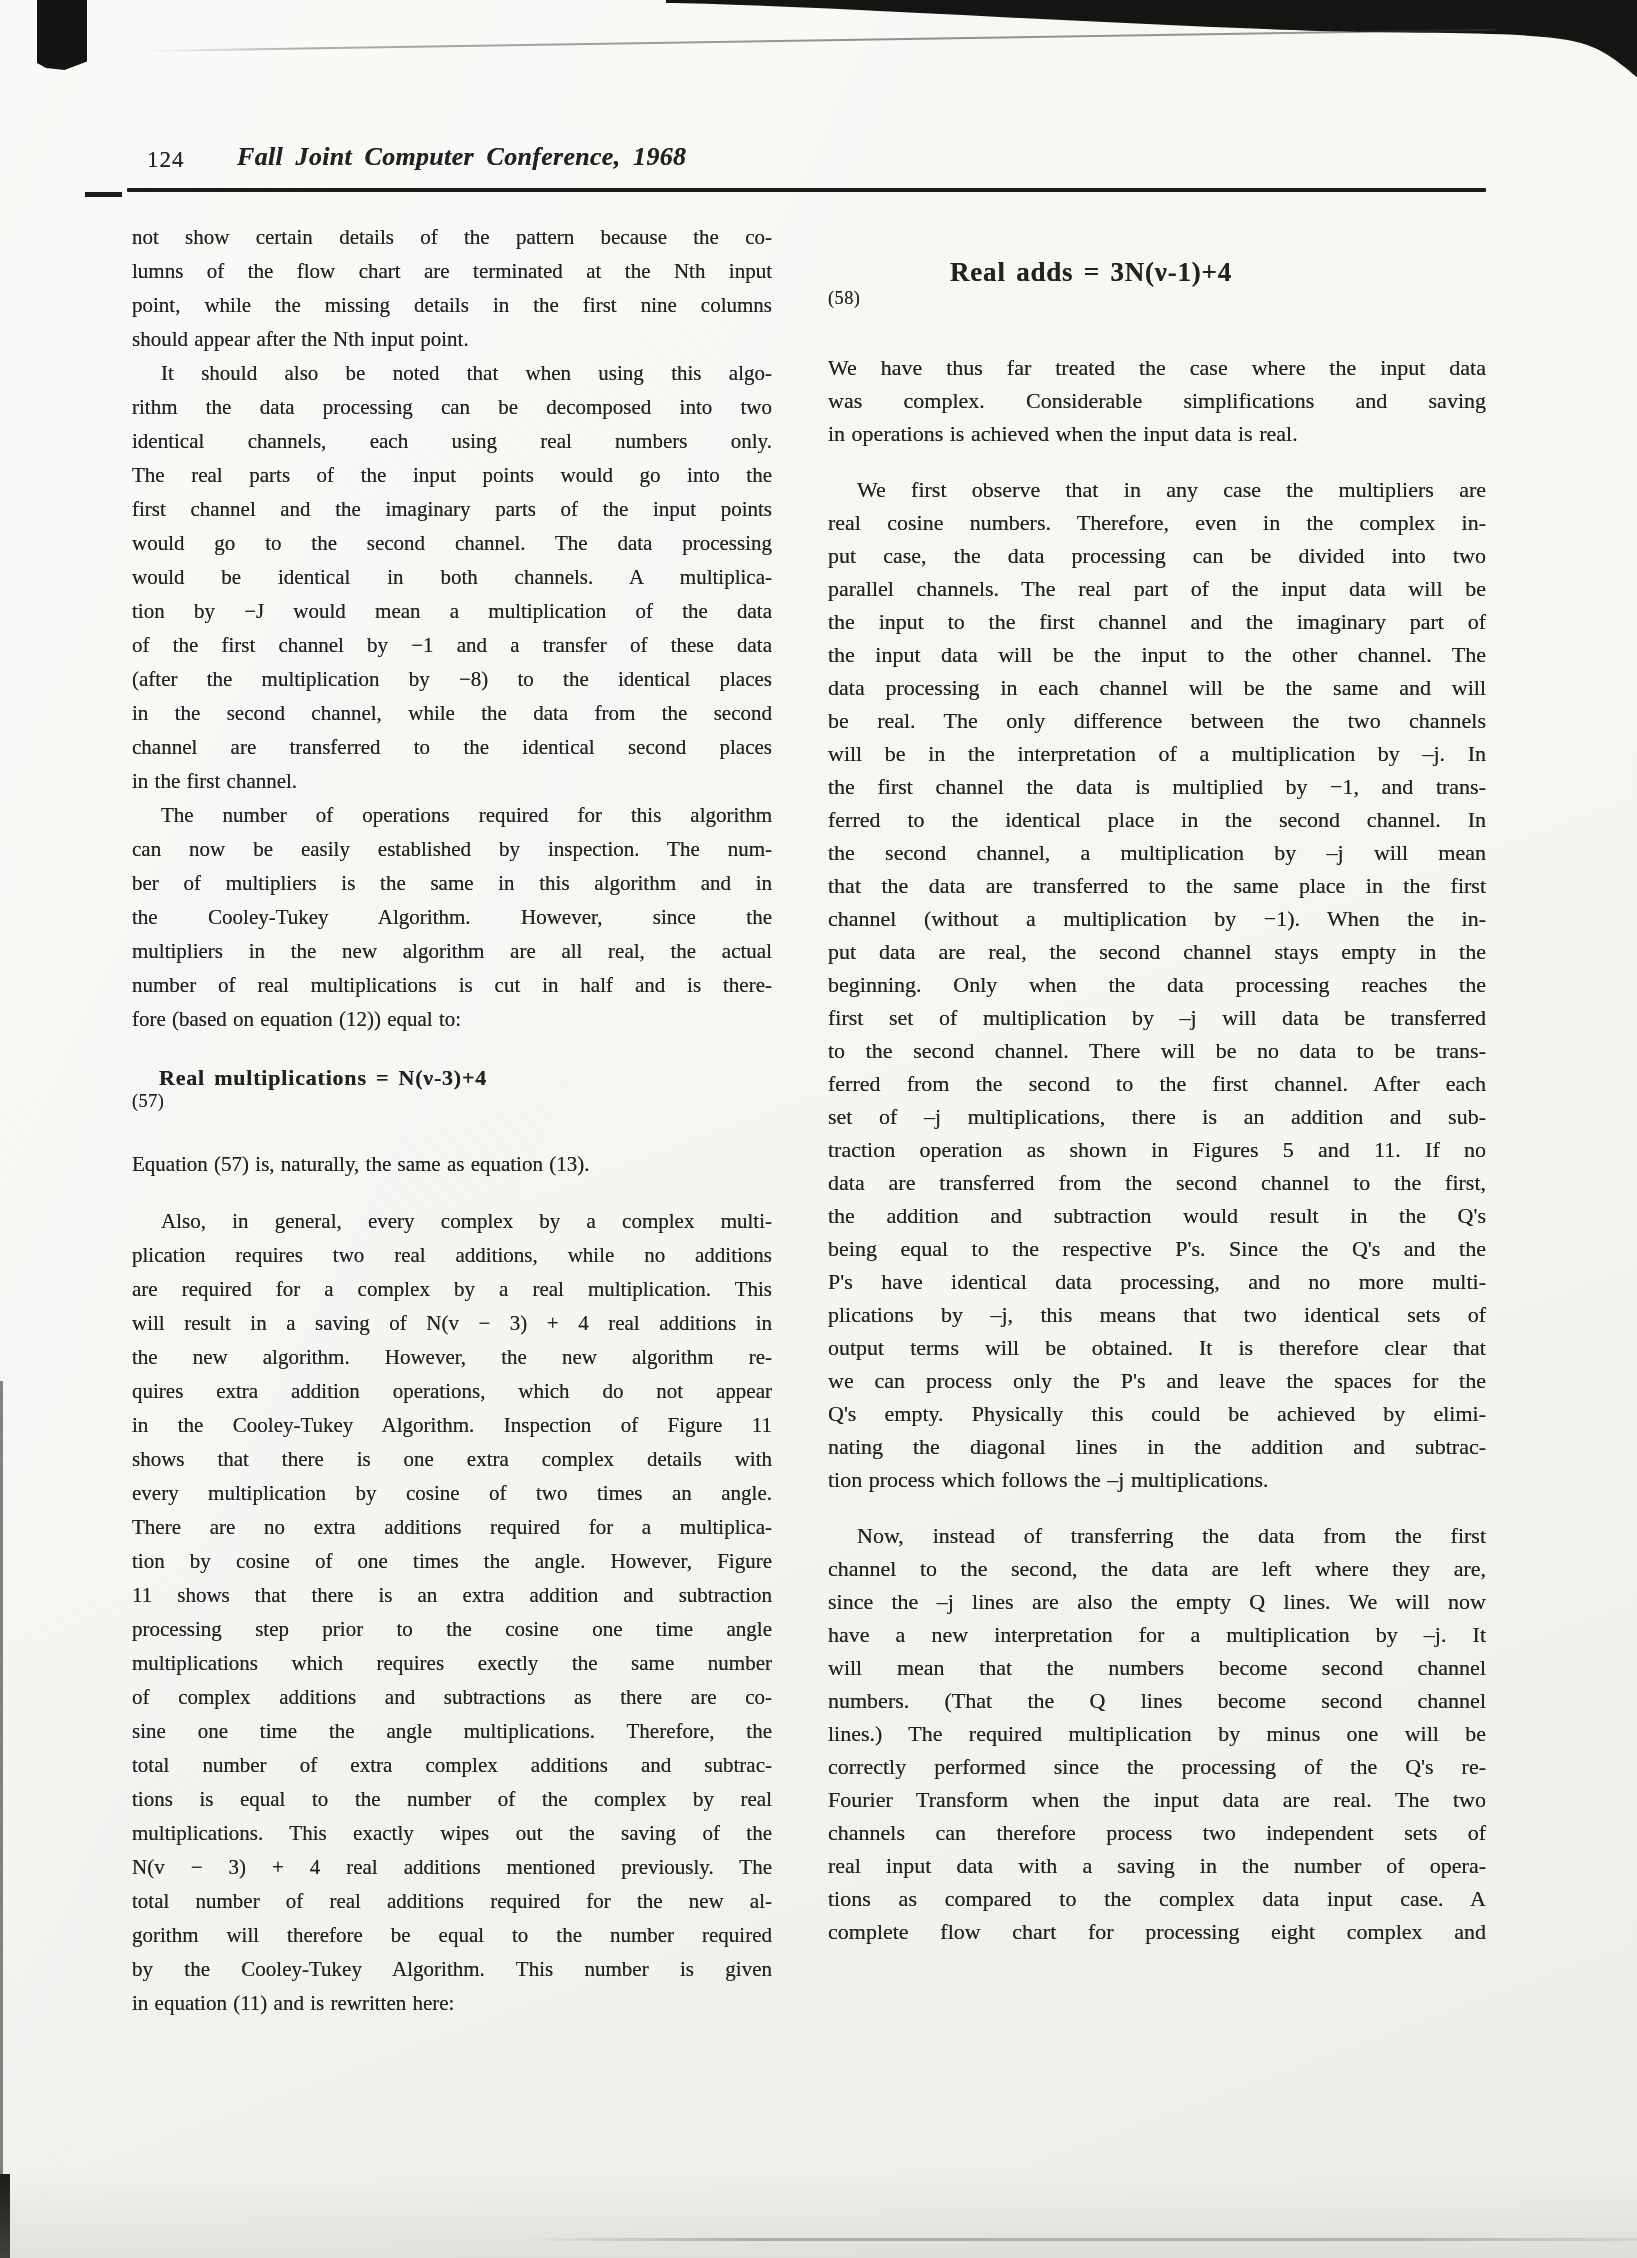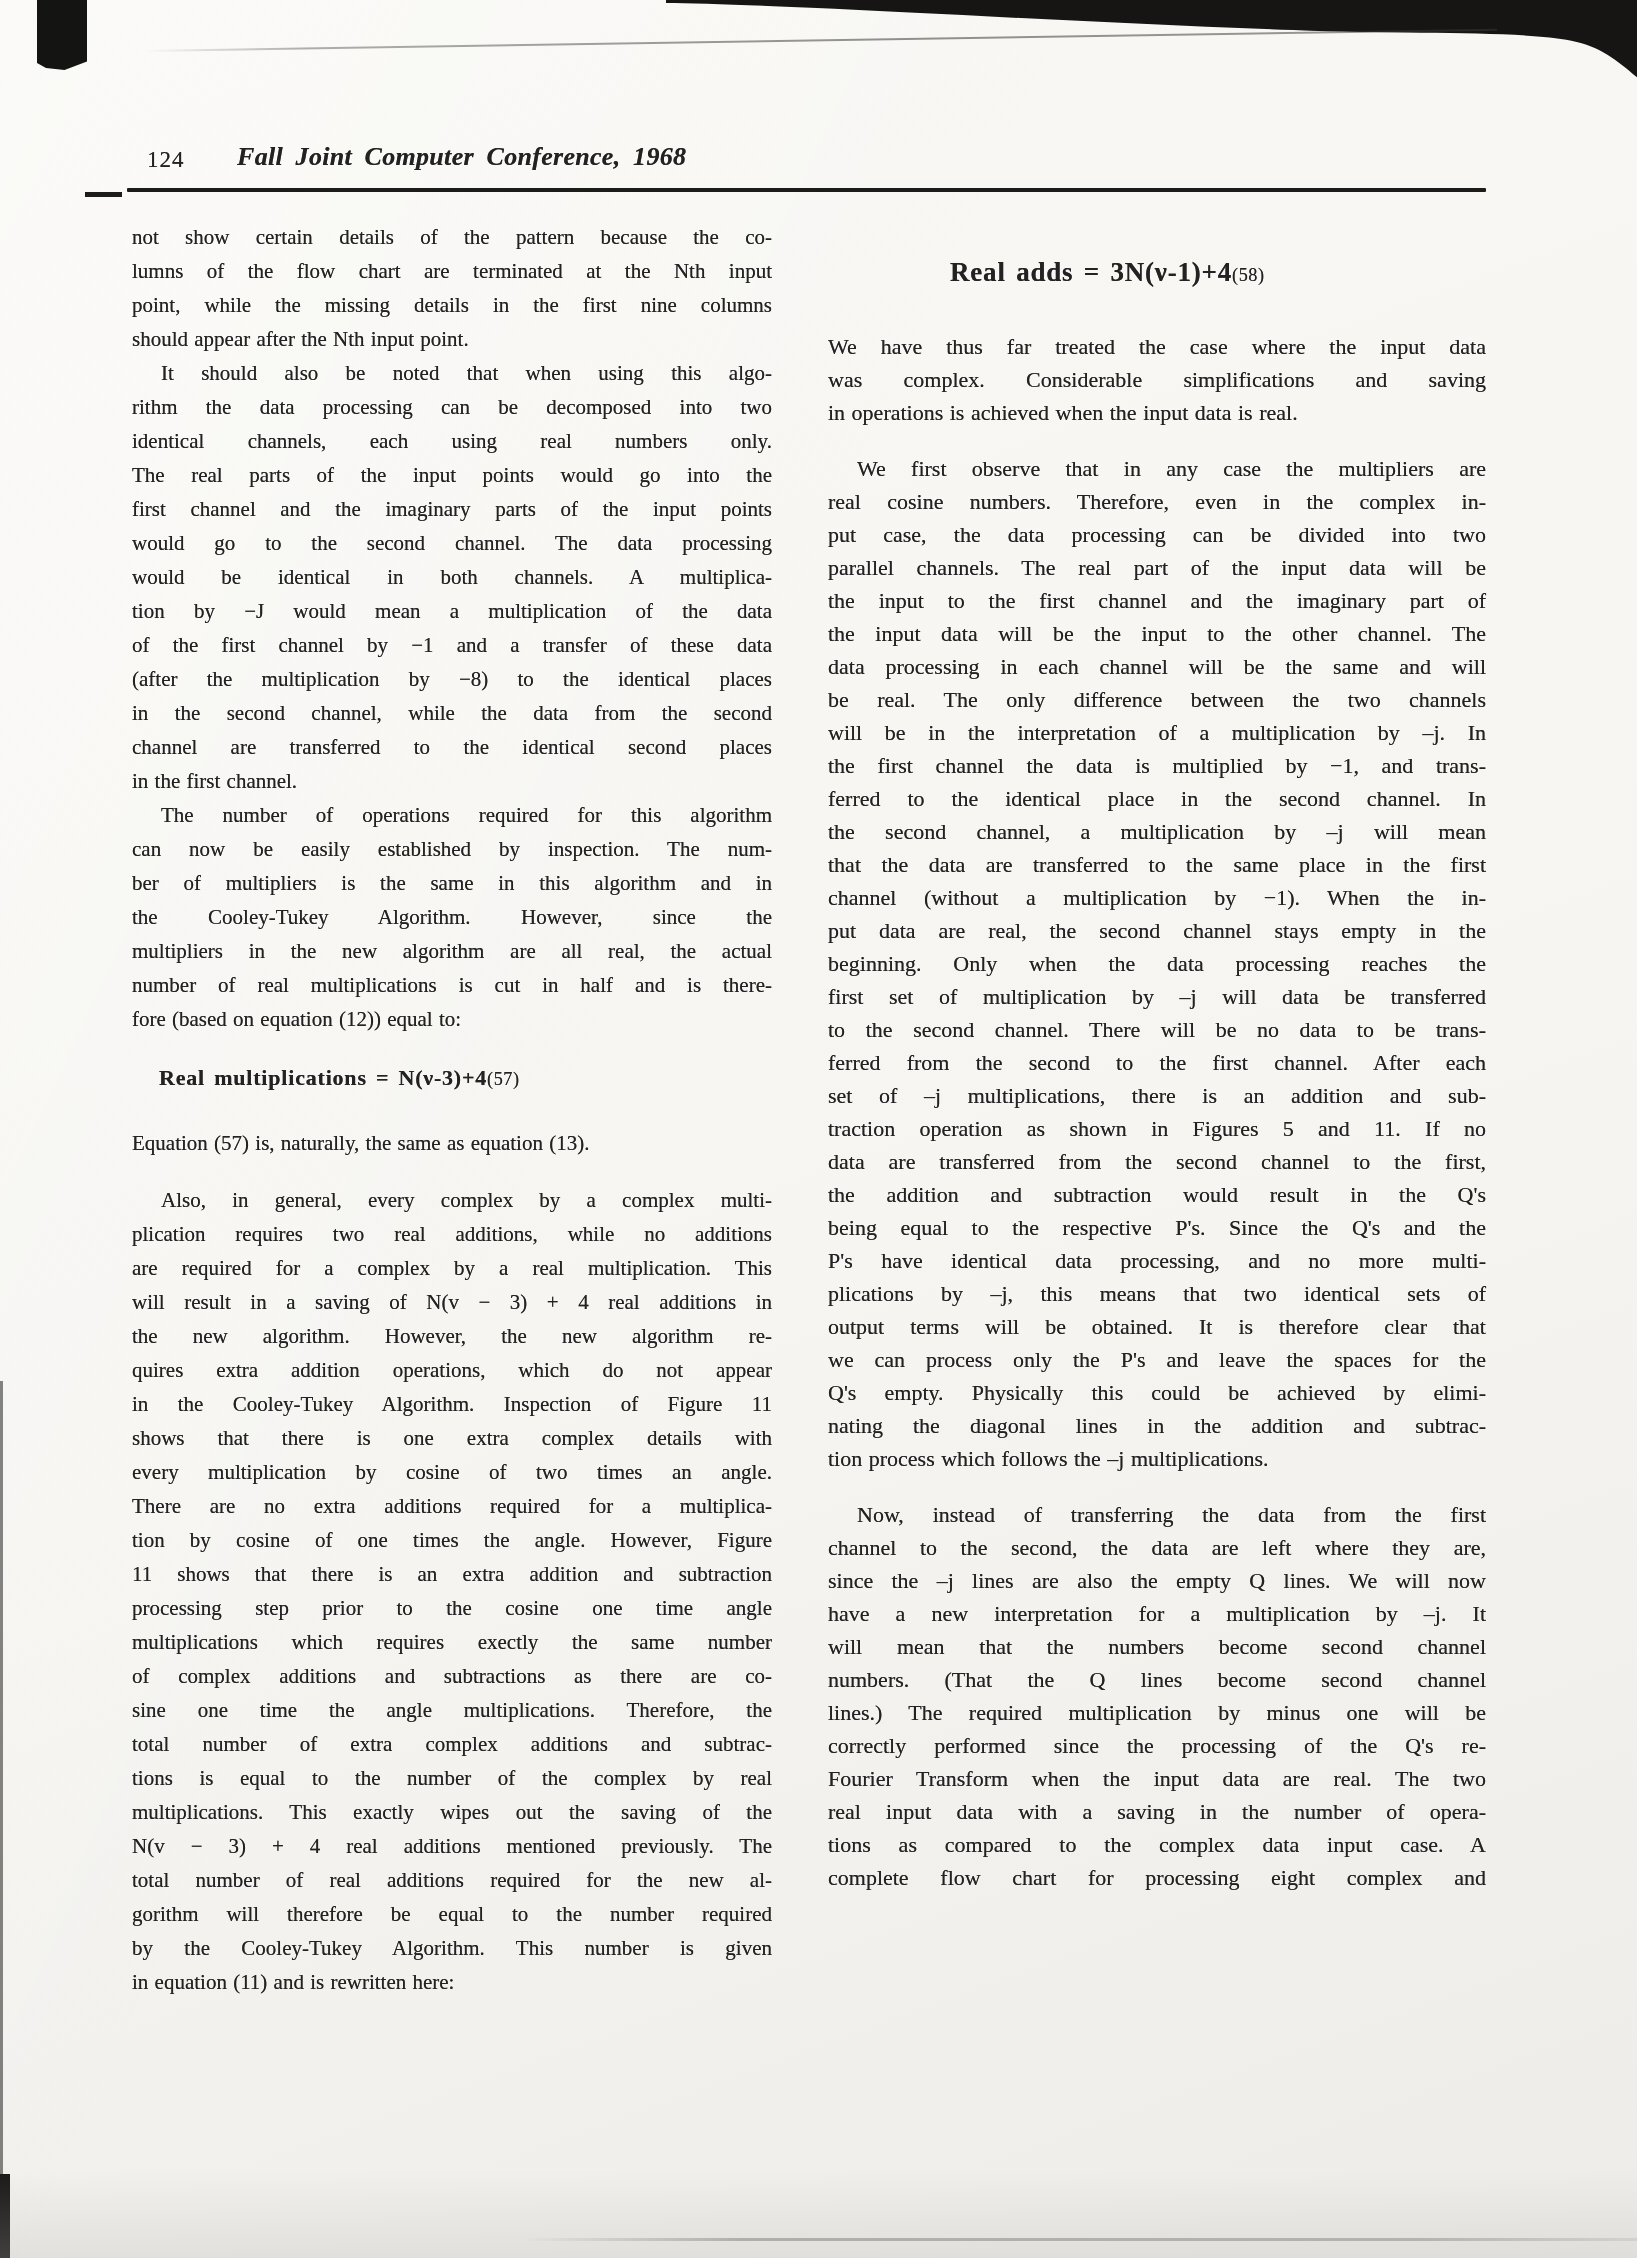--- a/index.html
+++ b/index.html
@@ -49,21 +49,21 @@
   .line{
     line-height:var(--lh);height:var(--lh);
     text-align:justify;text-align-last:justify;
     white-space:normal;word-spacing:1px;
   }
   .line.last{ text-align-last:left; }
   .line.indent{ padding-left:29px; }
   .para.spaced{ margin-top:23px; }
 
   
-  .equation-row{ display:flex;align-items:baseline; }
+  .equation-row{ display:flex;align-items:baseline;flex-direction:column; }
   .eq-body{ font-weight:700;font-size:22px;letter-spacing:0.8px;word-spacing:2.9px; }
   .eq-number{ font-size:18.3px;letter-spacing:0.5px; }
   .eq-57{ margin:29px 0 35px; }
   .eq-57 .eq-body{ padding-left:27px; }
   .eq-58{ margin:13.5px 0 42px; }
   .eq-58 .eq-body{ padding-left:122px;font-size:27px; }
 </style>
 </head>
 <body>
 
@@ -201,19 +201,20 @@
       <div class="para spaced">
         <div class="line indent">Now, instead of transferring the data from the first</div>
         <div class="line">channel to the second, the data are left where they are,</div>
         <div class="line">since the –j lines are also the empty Q lines. We will now</div>
         <div class="line">have a new interpretation for a multiplication by –j. It</div>
         <div class="line">will mean that the numbers become second channel</div>
         <div class="line">numbers. (That the Q lines become second channel</div>
         <div class="line">lines.) The required multiplication by minus one will be</div>
         <div class="line">correctly performed since the processing of the Q's re-</div>
         <div class="line">Fourier Transform when the input data are real. The two</div>
+        <div class="line">channels can therefore process two independent sets of</div>
         <div class="line">real input data with a saving in the number of opera-</div>
         <div class="line">tions as compared to the complex data input case. A</div>
         <div class="line">complete flow chart for processing eight complex and</div>
       </div>
     </div>
 </div>
 
 
 </body></html>

